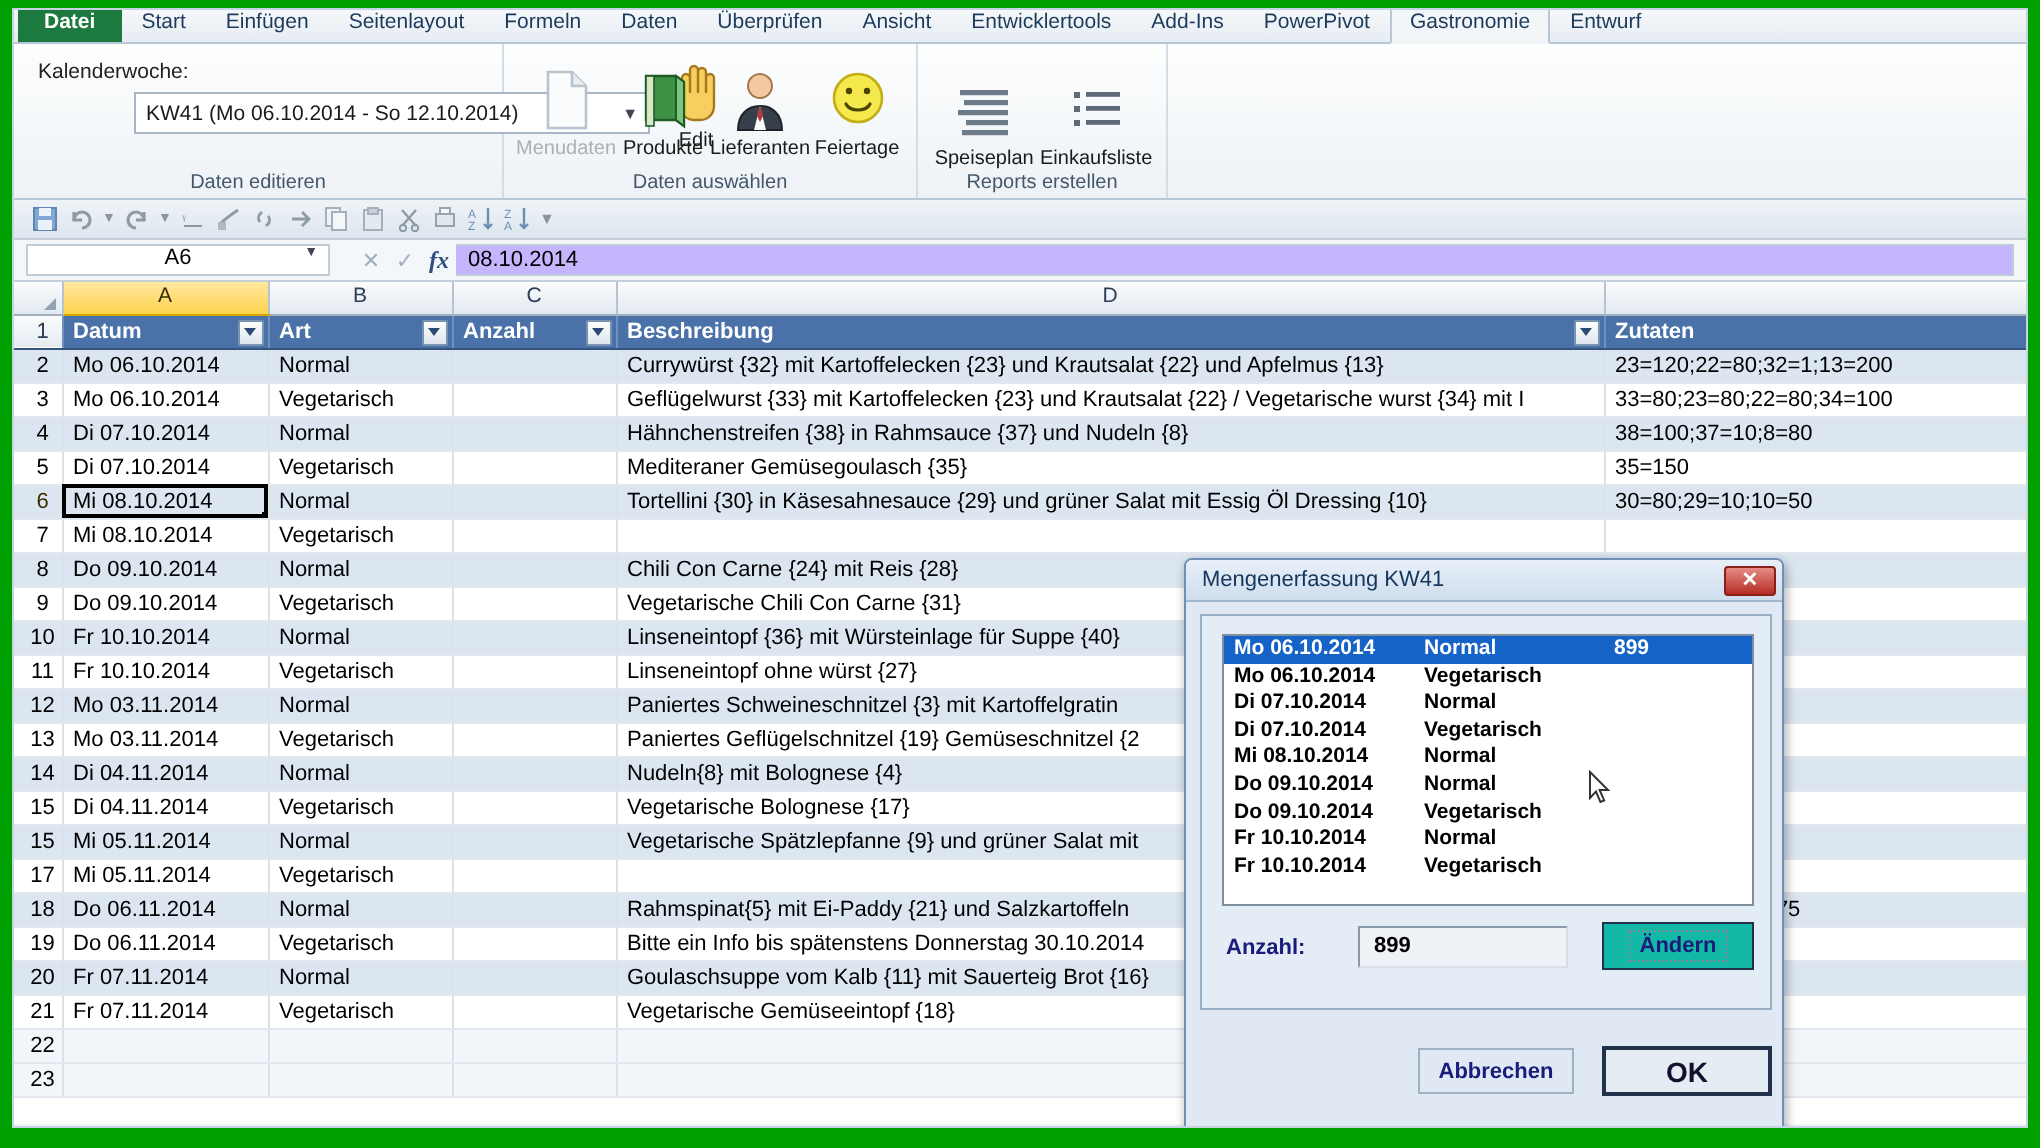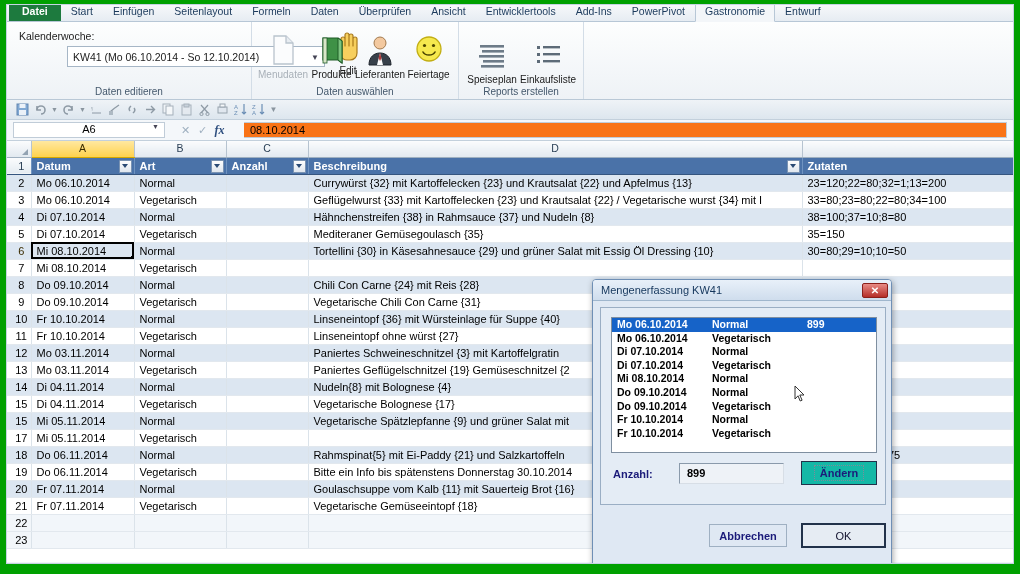--- a/index.html
+++ b/index.html
@@ -134,24 +134,24 @@
     font-size: 11px; color: #000;
   }
   #namebox .nb-arrow { position: absolute; right: 5px; font-size: 7px; color: #445; }
   .fb-btn {
     width: 17px; display: flex; align-items: center; justify-content: center;
     color: #9fb0c0; font-size: 11px;
   }
   .fb-btn.fx { color: #2f4f7f; font-style: italic; font-family: "Liberation Serif", serif; font-size: 12px; font-weight: bold; }
   #fx-content {
     flex: 1;
-    background: #f97316;
+    background: #c4b5fd;
     border: 1px solid #c0ccd8;
     border-left: none;
-    margin: 2px 6px 2px 16px;
+    margin: 2px 6px 2px 0;
     display: flex; align-items: center;
     padding-left: 6px;
     font-size: 11px; color: #000;
   }
   
   #grid-wrap { position: relative; background: #ffffff; height: 421px; overflow: hidden; }
   table.grid { border-collapse: collapse; table-layout: fixed; width: 1006px; }
   table.grid td, table.grid th { font-weight: normal; padding: 0; }
   
   .colhead {
@@ -324,21 +324,21 @@
     border: 1px solid #9fb0c2;
     display: flex; align-items: center; justify-content: center;
     font-size: 11px; font-weight: bold; color: #1b1b7a;
   }
   #ok-btn {
     position: absolute; left: 208px; top: 243px;
     width: 85px; height: 25px;
     background: #e6ecf3;
     border: 2px solid #22324a;
     display: flex; align-items: center; justify-content: center;
-    font-size: 11px; font-weight: normal; color: #12122e;
+    font-size: 14px; font-weight: bold; color: #12122e;
   }
   
   #cursor { position: absolute; left: 787px; top: 380px; width: 12px; height: 18px; }
 </style>
 </head>
 <body>
 
 <div id="app-frame">
 
   <div id="ribbon-tabs">

